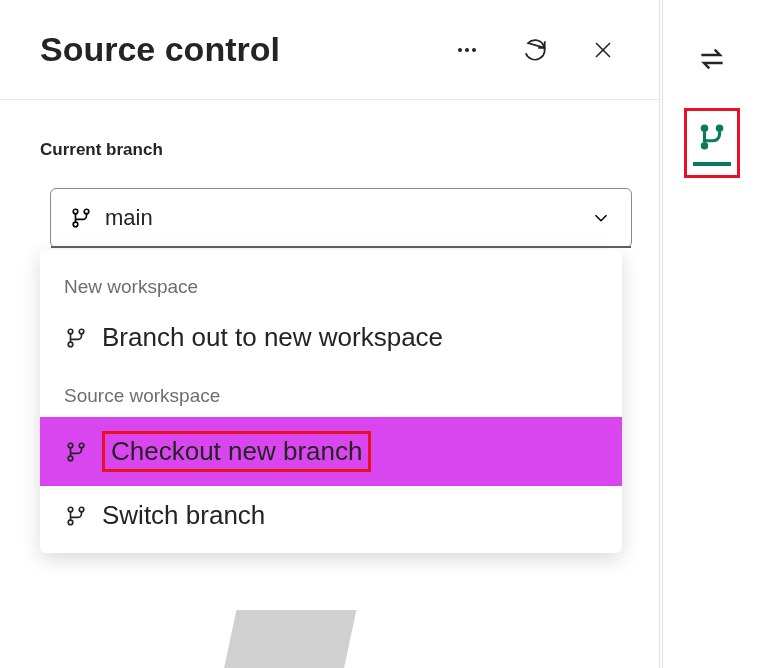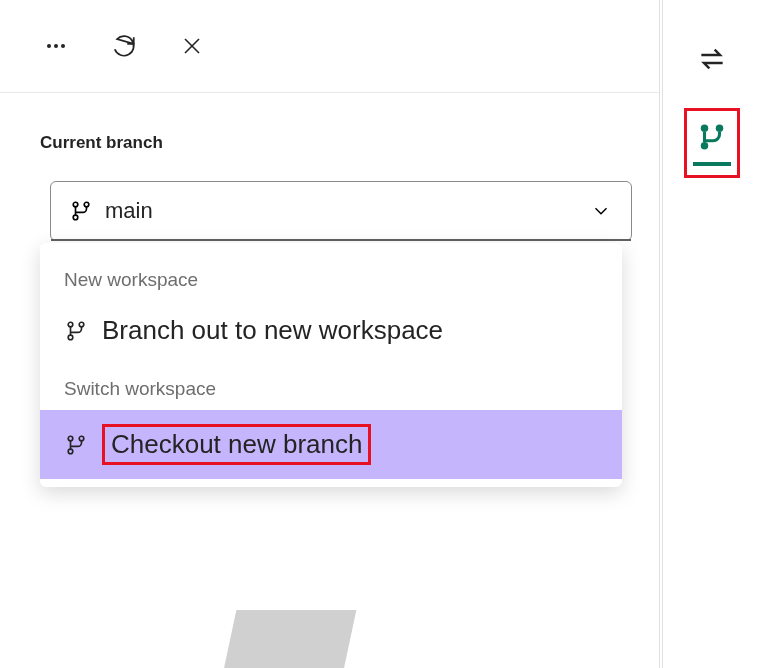--- a/index.html
+++ b/index.html
@@ -119,21 +119,21 @@
     }
     .menu-item {
       display: flex;
       align-items: center;
       padding: 14px 24px;
       cursor: pointer;
       font-size: 26px;
       color: #242424;
     }
     .menu-item.highlighted {
-      background: #c4b5fd;
+      background: #d946ef;
       text-align: center;
     }
     .menu-item .branch-icon {
       margin-right: 14px;
     }
     .red-highlight {
       border: 3px solid #e81123;
       padding: 2px 6px;
       display: inline-block;
     }
@@ -184,20 +184,21 @@
       background: #d0d0d0;
       transform: skewX(-12deg);
       z-index: -1;
     }
   </style>
 </head>
 <body>
 
 <div class="main-panel">
   <div class="header">
+    <div class="header-title">Source control</div>
     <div class="header-actions">
       <div class="icon-btn">
         <svg width="24" height="24" viewBox="0 0 24 24" fill="currentColor">
           <circle cx="5" cy="12" r="2"></circle>
             <circle cx="12" cy="12" r="2"></circle>
             <circle cx="19" cy="12" r="2"></circle>
         </svg>
       </div>
       <div class="icon-btn">
         <svg width="26" height="26" viewBox="0 0 24 24" fill="none" stroke="currentColor" stroke-width="1.6">
@@ -244,32 +245,44 @@
               <circle cx="6" cy="5" r="2.5"></circle>
                 <circle cx="6" cy="19" r="2.5"></circle>
                 <circle cx="18" cy="5" r="2.5"></circle>
               <path d="M6 7.5v9"></path>
                 <path d="M18 7.5v2a4 4 0 0 1-4 4H6"></path>
             </svg>
           </span>
           <span>Branch out to new workspace</span>
         </div>
 
-        <div class="menu-group-label">Switch workspace</div>
+        <div class="menu-group-label">Source workspace</div>
         <div class="menu-item highlighted">
           <span class="branch-icon">
             <svg width="22" height="22" viewBox="0 0 24 24" fill="none" stroke="currentColor" stroke-width="1.8">
               <circle cx="6" cy="5" r="2.5"></circle>
                 <circle cx="6" cy="19" r="2.5"></circle>
                 <circle cx="18" cy="5" r="2.5"></circle>
               <path d="M6 7.5v9"></path>
                 <path d="M18 7.5v2a4 4 0 0 1-4 4H6"></path>
             </svg>
           </span>
           <span class="red-highlight">Checkout new branch</span>
+        </div>
+        <div class="menu-item">
+          <span class="branch-icon">
+            <svg width="22" height="22" viewBox="0 0 24 24" fill="none" stroke="currentColor" stroke-width="1.8">
+              <circle cx="6" cy="5" r="2.5"></circle>
+                <circle cx="6" cy="19" r="2.5"></circle>
+                <circle cx="18" cy="5" r="2.5"></circle>
+              <path d="M6 7.5v9"></path>
+                <path d="M18 7.5v2a4 4 0 0 1-4 4H6"></path>
+            </svg>
+          </span>
+          <span>Switch branch</span>
         </div>
       </div>
     </div>
   </div>
   <div class="bg-shape"></div>
 </div>
 
 <div class="sidebar">
   <div class="sidebar-icon">
     <svg width="32" height="32" viewBox="0 0 24 24" fill="none" stroke="currentColor" stroke-width="1.8">

